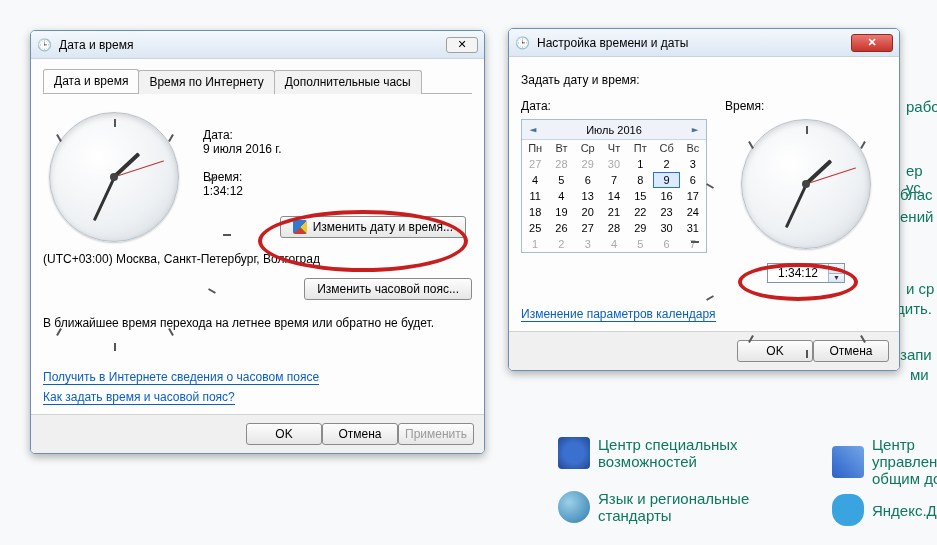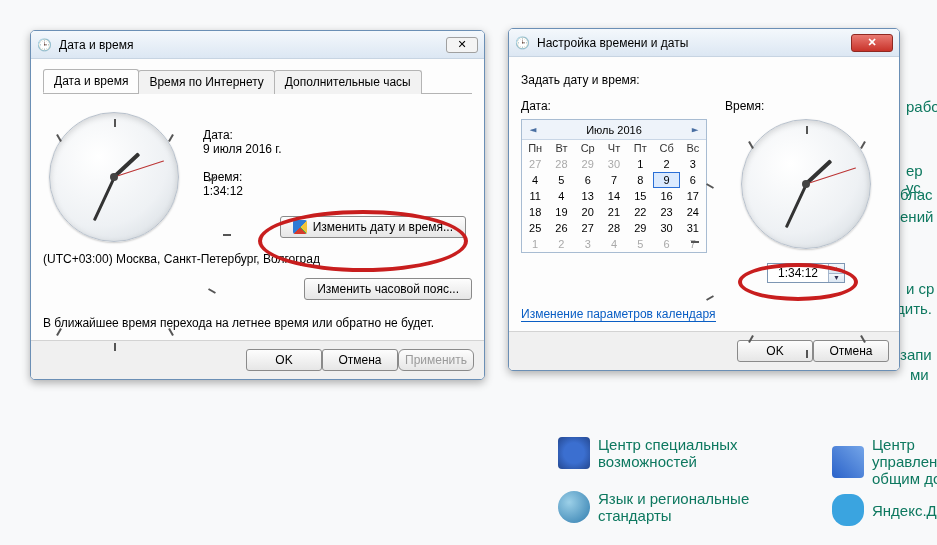--- a/index.html
+++ b/index.html
@@ -88,21 +88,21 @@
 
   
   .btn {
     display:inline-flex; align-items:center; justify-content:center;
     gap:6px;
     height:22px; padding:0 12px;
     border:1px solid #8a8a8a; border-radius:3px;
     background: linear-gradient(#fdfdfd,#e6e6e6);
     font-family:inherit; font-size:12px;
   }
-  .btn.disabled { color:#9a9a9a;border-radius:6px; }
+  .btn.disabled { color:#9a9a9a; }
   .shield-icon {
     width:14px;height:14px; display:inline-block;
     background:
       linear-gradient(135deg,#2e7bd6 50%, transparent 50%),
       linear-gradient(225deg,#f2c43a 50%, transparent 50%),
       linear-gradient(45deg,#d43b2d 50%, transparent 50%),
       linear-gradient(315deg,#3db34d 50%, transparent 50%);
     border-radius:2px;
   }
 
@@ -219,20 +219,24 @@
         </div>
       </div>
     </div>
 
     <div style="margin-top:10px;">(UTC+03:00) Москва, Санкт-Петербург, Волгоград</div>
     <div style="text-align:right; margin-top:12px;">
       <button class="btn">Изменить часовой пояс...</button>
     </div>
     <div style="margin-top:16px;">В ближайшее время перехода на летнее время или обратно не будет.</div>
 
+    <div style="margin-top:40px;">
+      <div><a class="link" href="#">Получить в Интернете сведения о часовом поясе</a></div>
+      <div style="margin-top:6px;"><a class="link" href="#">Как задать время и часовой пояс?</a></div>
+    </div>
   </div>
   <div class="btnrow">
     <button class="btn" style="width:76px;">OK</button>
     <button class="btn" style="width:76px;">Отмена</button>
     <button class="btn disabled" style="width:76px;">Применить</button>
   </div>
 </div>
 
 <div class="callout" style="left:258px; top:210px; width:210px; height:62px;"></div>
 

